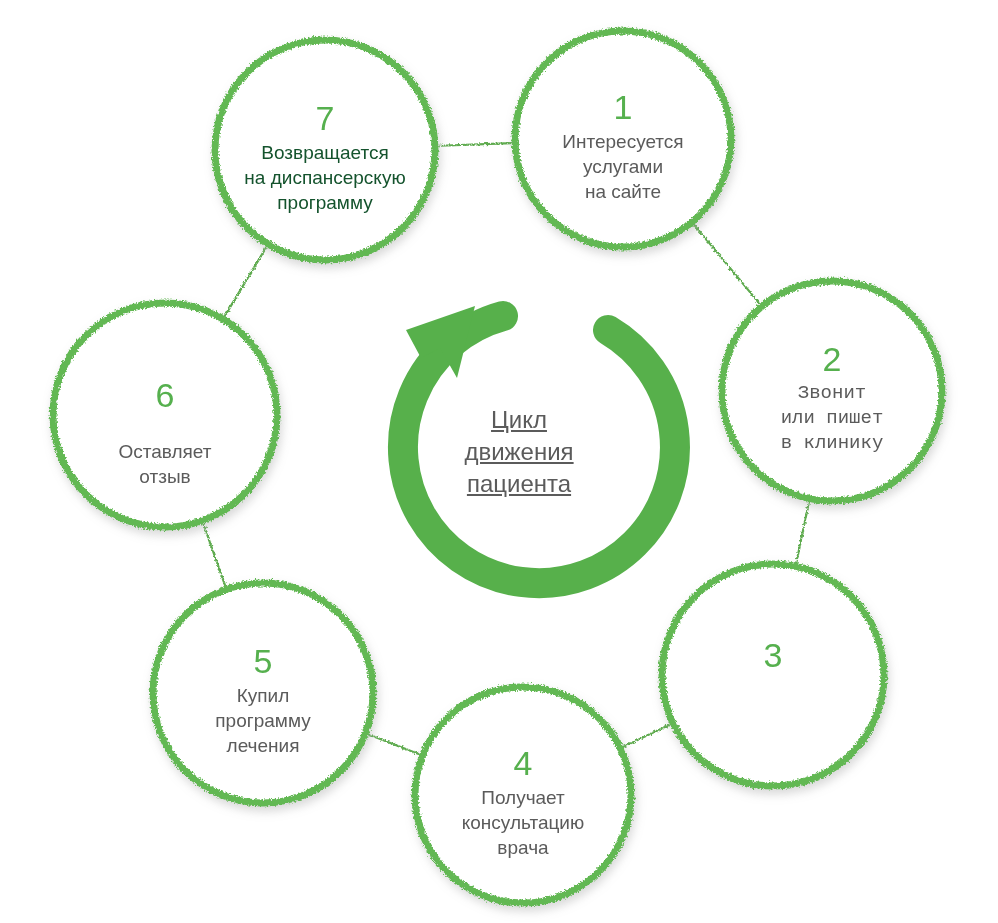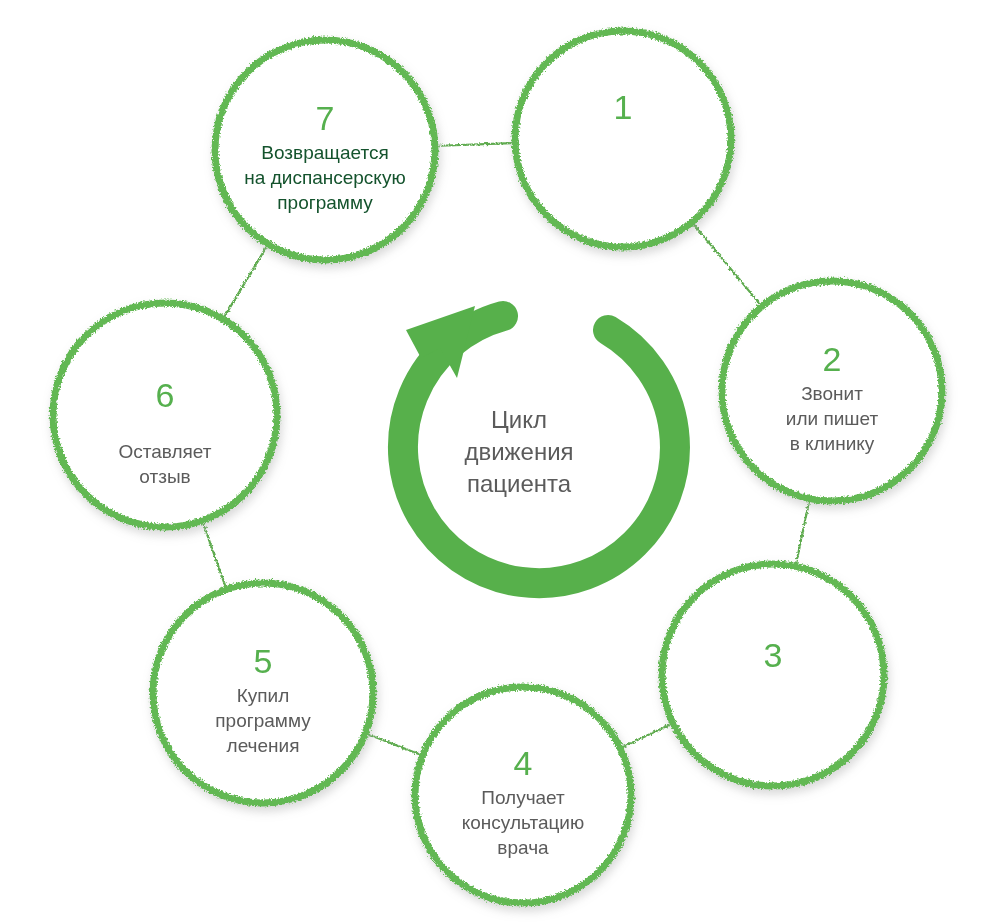--- a/index.html
+++ b/index.html
@@ -48,20 +48,21 @@
     white-space: pre-line;
   }
   .center-label {
     position: absolute;
     text-align: center;
     color: #5b5b5b;
     font-size: 24px;
     line-height: 32px;
     white-space: pre-line;
     pointer-events: none;
+    text-decoration: underline;
   }
 </style>
 </head>
 <body>
 
 <div id="diagram-root">
 
   <svg id="diagram-svg" viewBox="0 0 998 923">
     <defs>
       <filter id="ring-shadow" x="-30%" y="-30%" width="160%" height="160%">
@@ -120,24 +121,27 @@
     <g id="center-arrow">
       <path d="M 503 316
                A 136 136 0 1 0 608 330" fill="none" stroke="#57b04b" stroke-width="30" stroke-linecap="round"></path>
       <path d="M 406 330 L 475 306 L 457 378 L 440 348 L 421 358 Z" fill="#57b04b"></path>
     </g>
   </svg>
 
   <div id="label-layer">
       <div class="node-label" style="width: 221.4px; left: 512.3px; top: 86.5px;">
         <span class="node-number" style="color: rgb(86, 176, 78);">1</span>
+        <span class="node-text" style="color: rgb(91, 91, 91);">Интересуется
+услугами
+на сайте</span>
       </div>
       <div class="node-label" style="width: 225.5px; left: 719.25px; top: 338.5px;">
         <span class="node-number" style="color: rgb(86, 176, 78);">2</span>
-        <span class="node-text" style="color: rgb(91, 91, 91);">Звонит
+        <span class="node-text" style="color: rgb(91, 91, 91); font-family: Liberation Mono, monospace;">Звонит
 или пишет
 в клинику</span>
       </div>
       <div class="node-label" style="width: 227.55px; left: 659.225px; top: 635px;">
         <span class="node-number" style="color: rgb(86, 176, 78);">3</span>
       </div>
       <div class="node-label" style="width: 221.4px; left: 412.3px; top: 742.5px;">
         <span class="node-number" style="color: rgb(86, 176, 78);">4</span>
         <span class="node-text" style="color: rgb(91, 91, 91);">Получает
 консультацию

